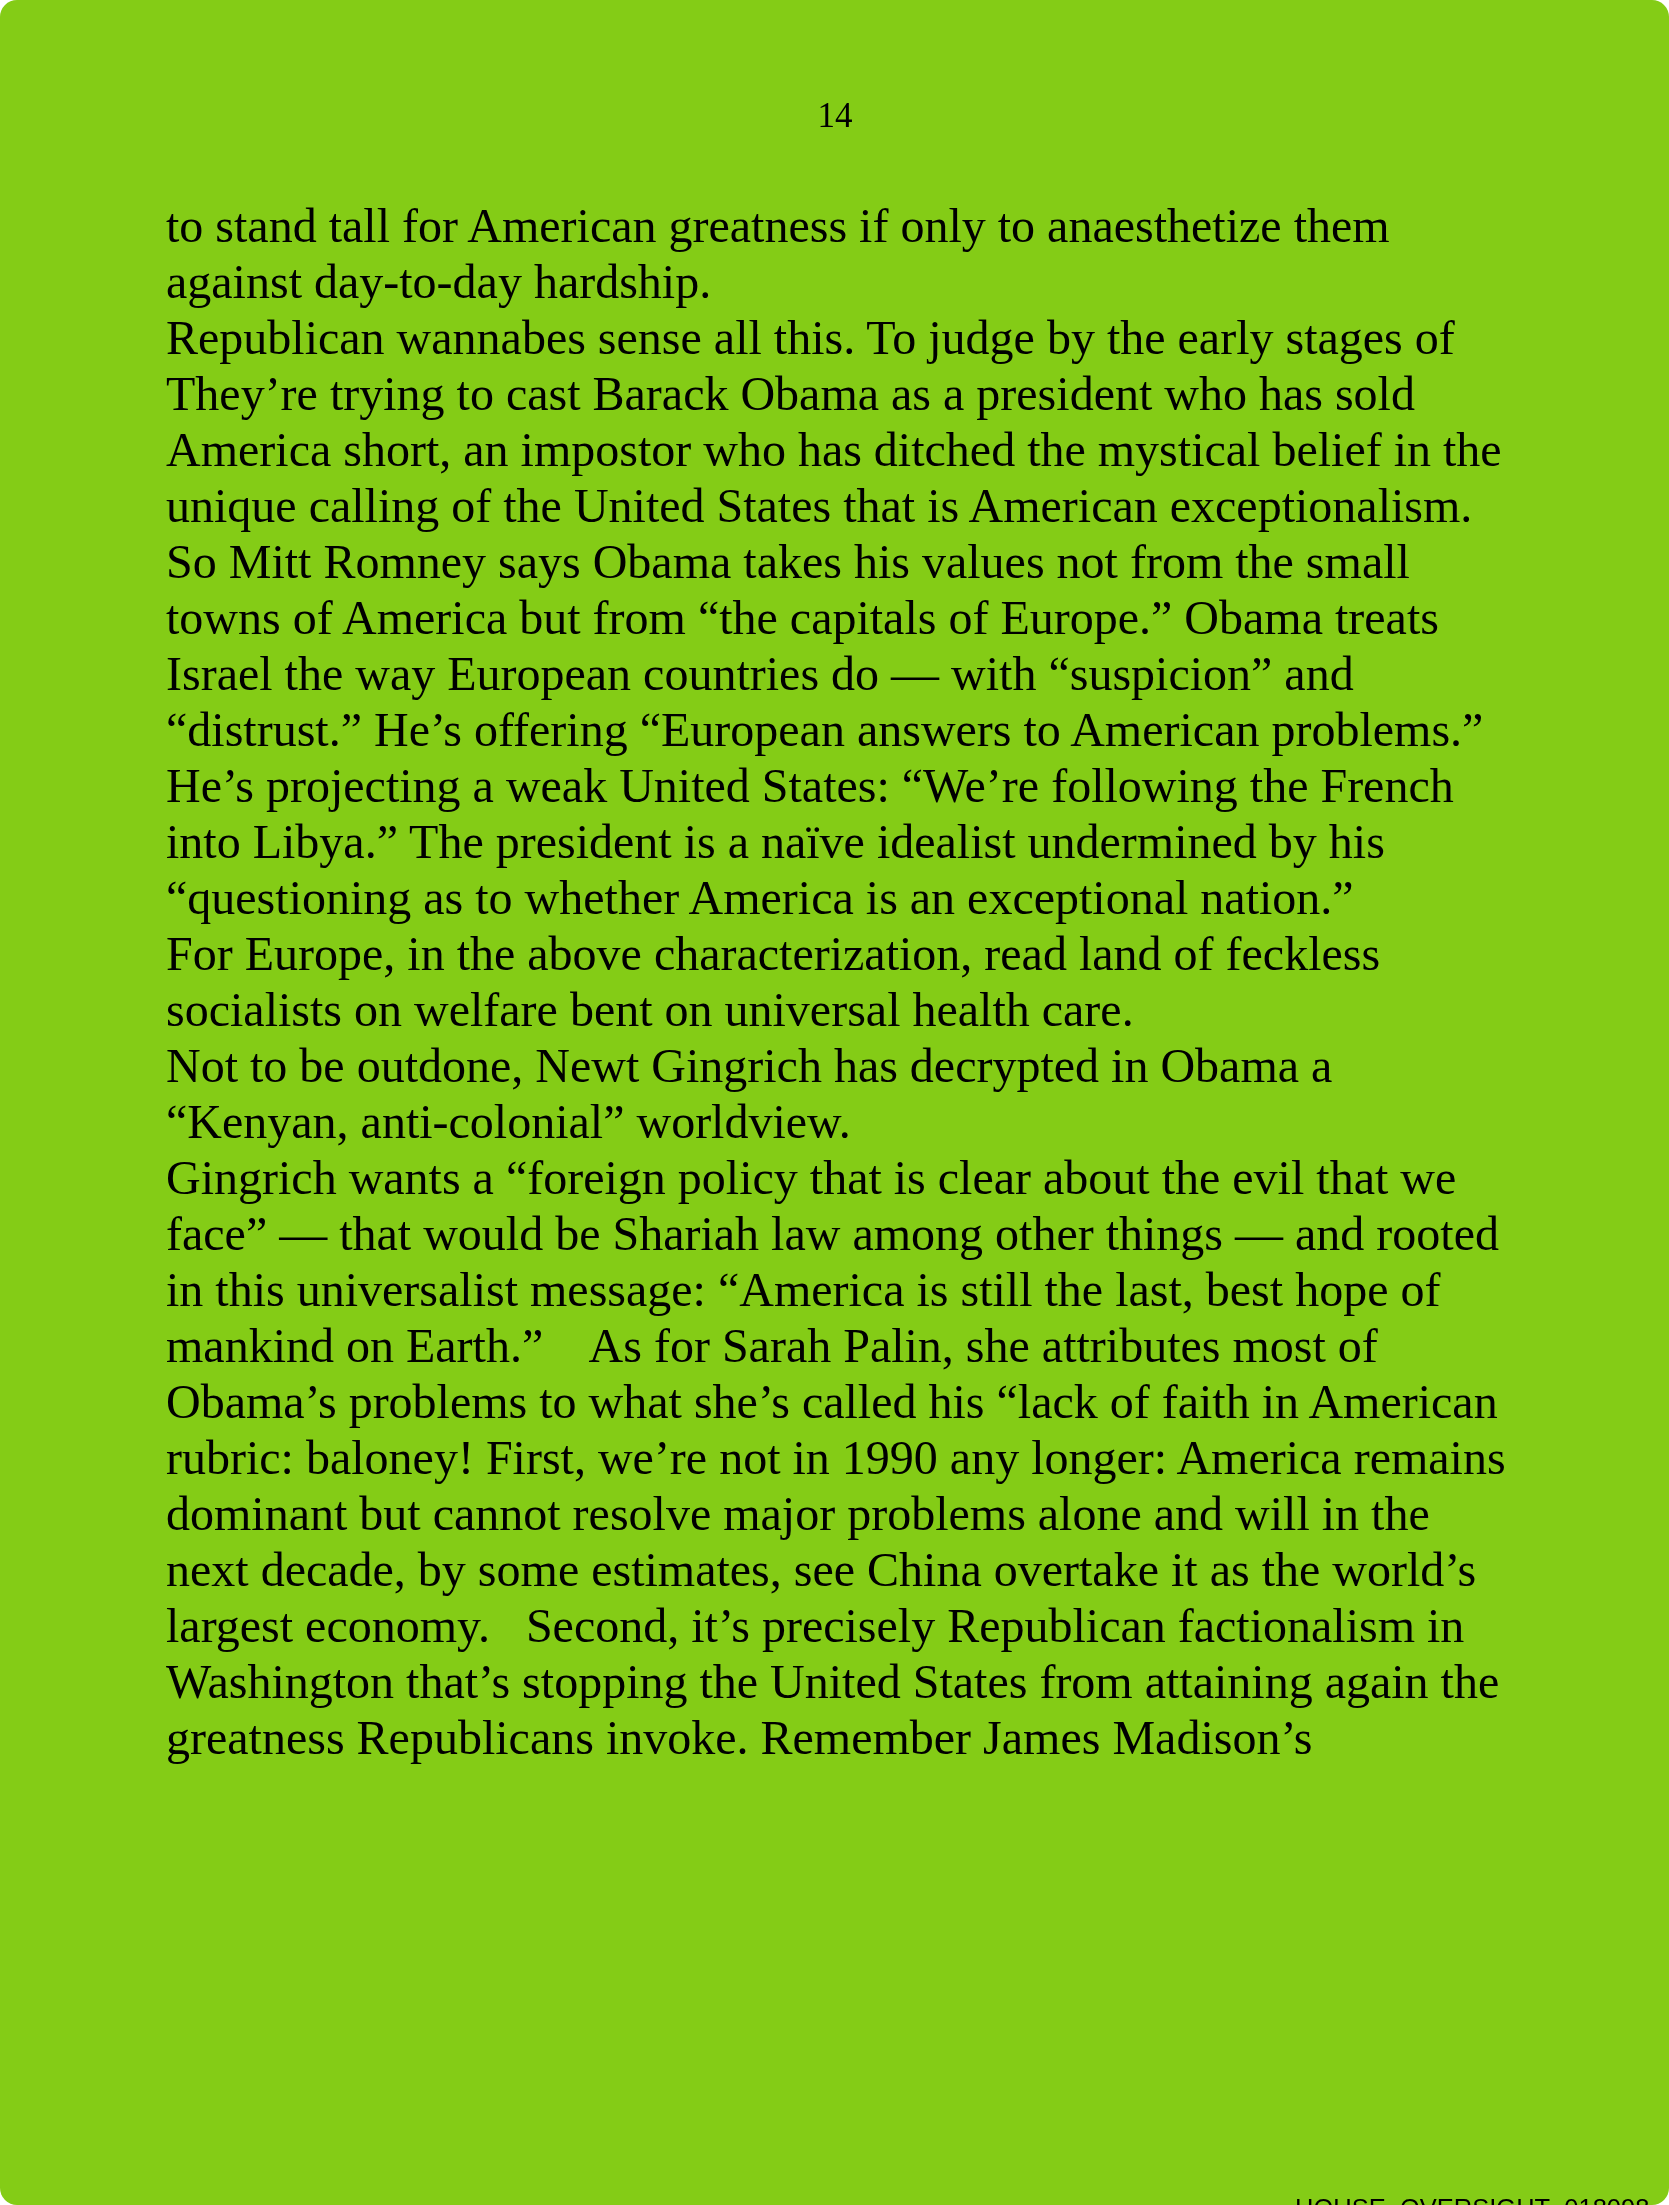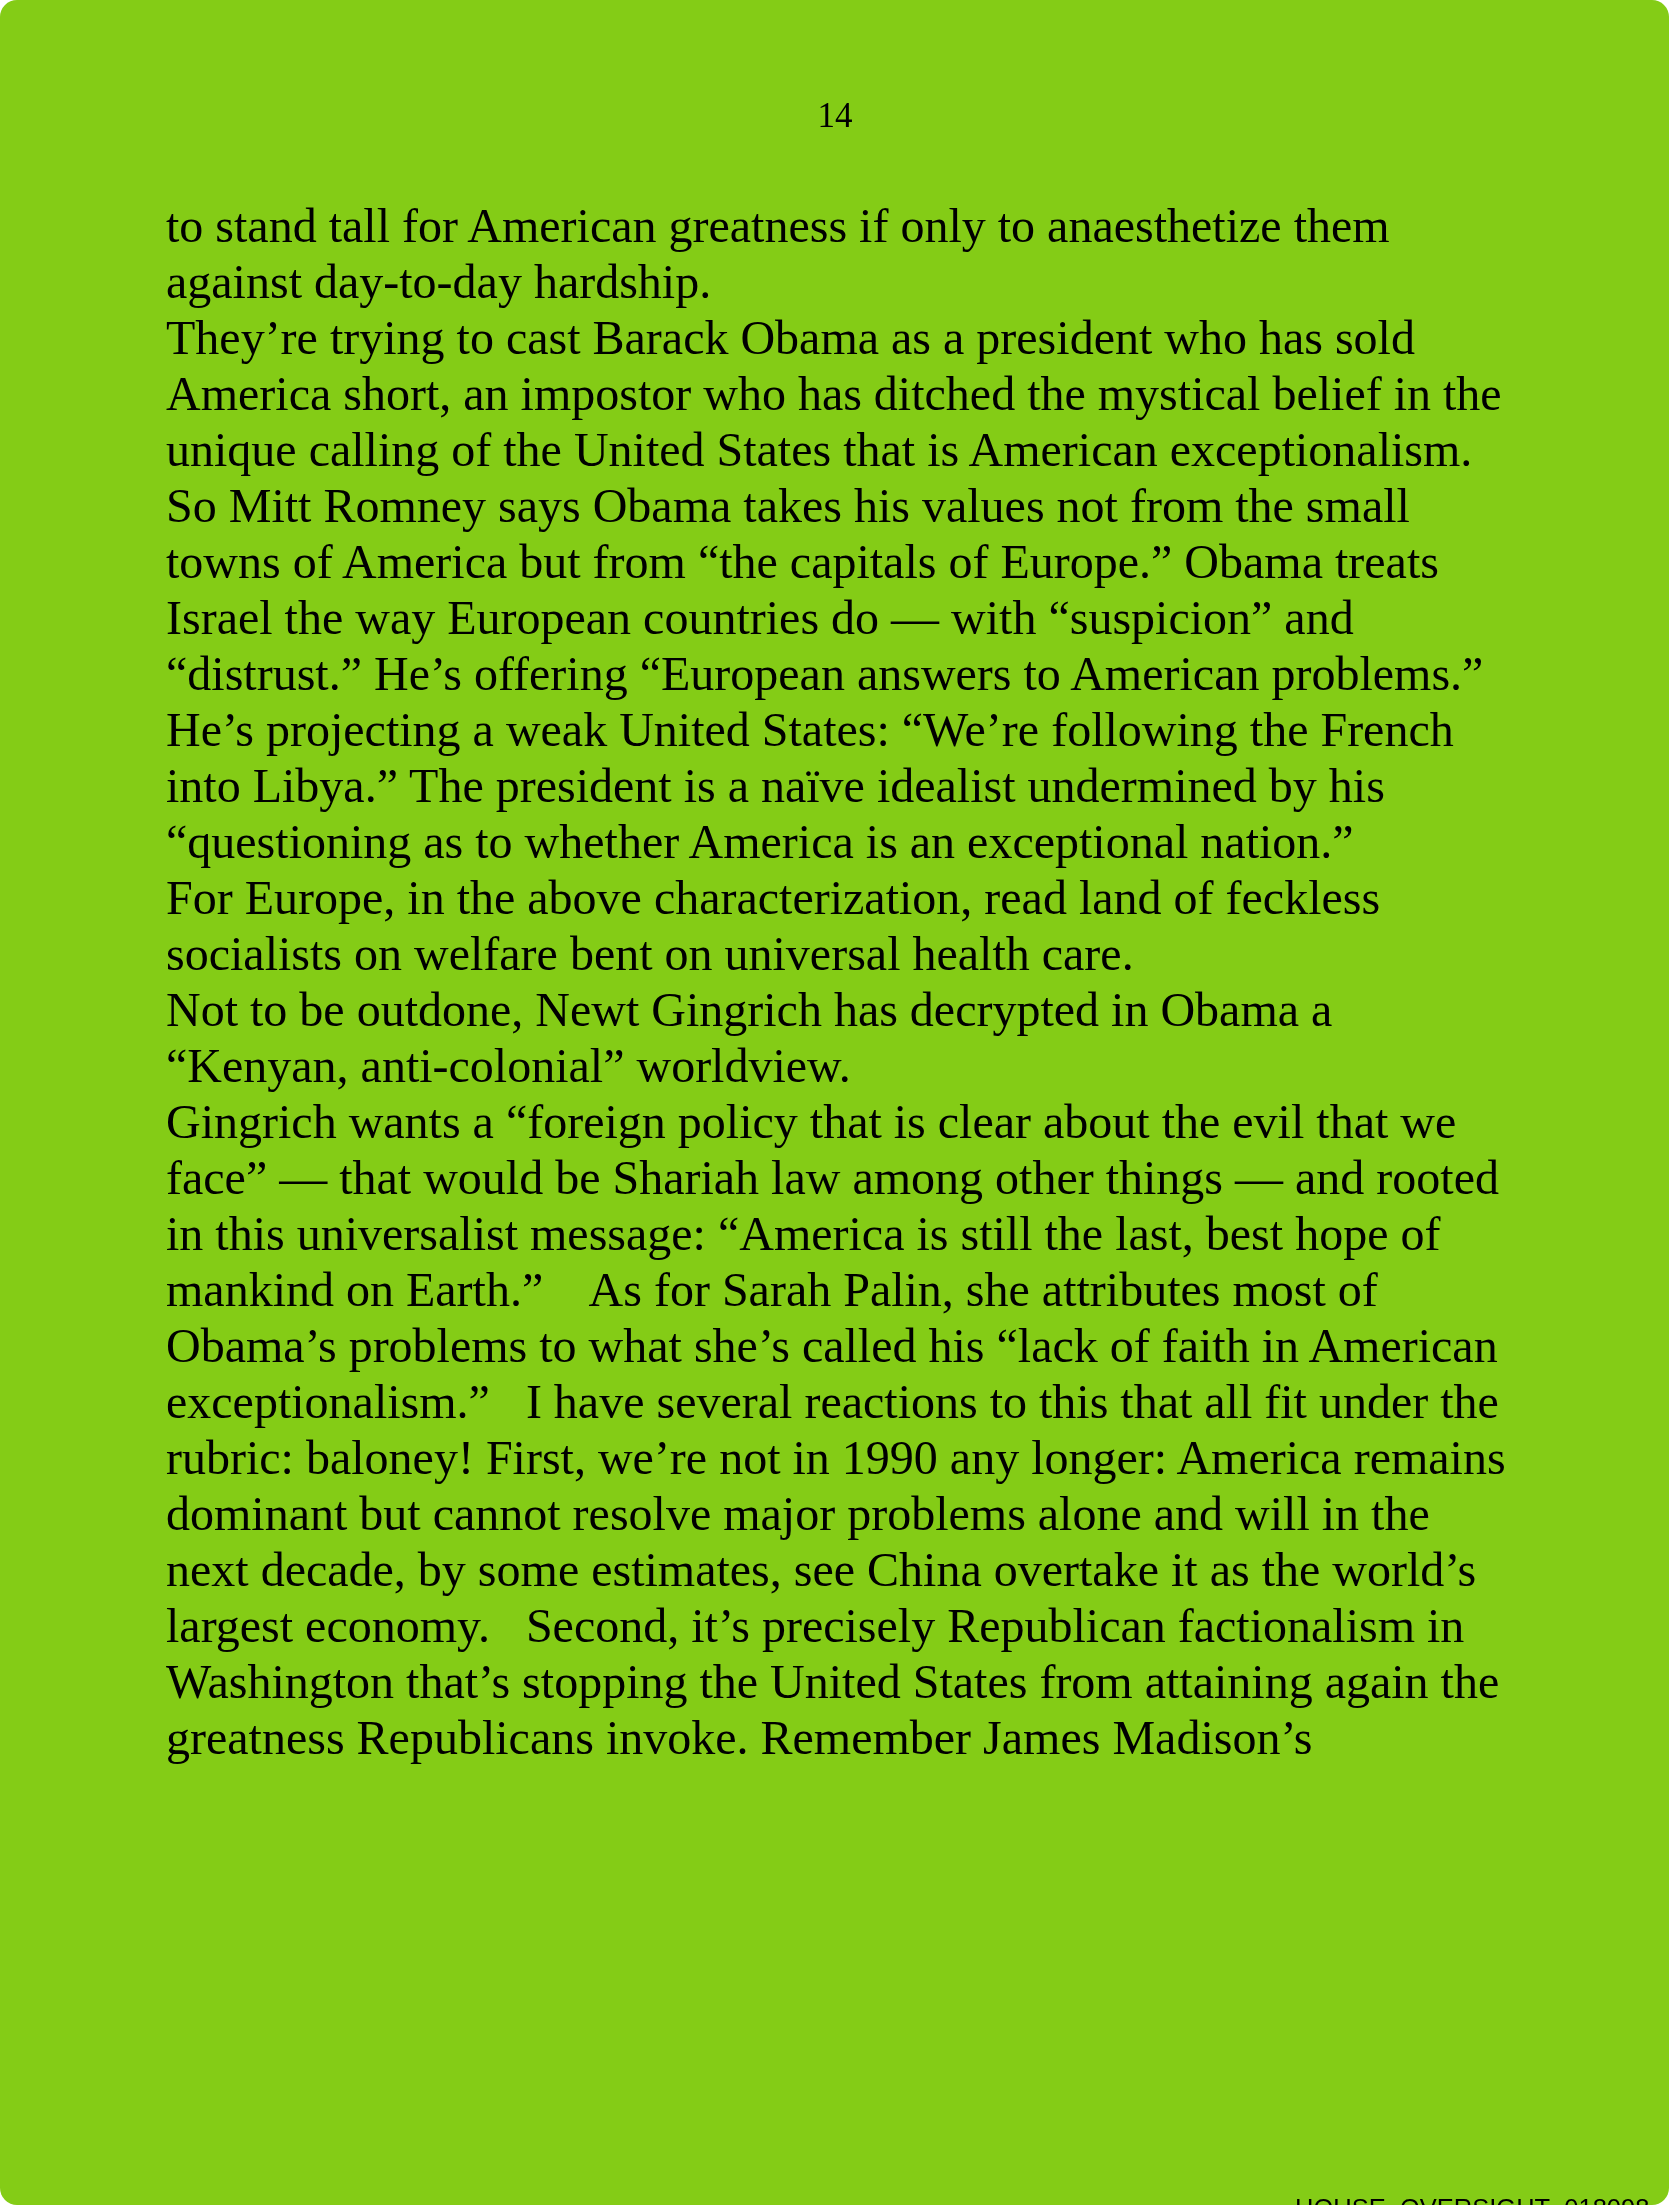--- a/index.html
+++ b/index.html
@@ -27,40 +27,40 @@
 </style>
 </head>
 <body>
 
 <div class="page">
   <div class="page-number">14</div>
 
   <div class="body-text">
     <span class="line">to stand tall for American greatness if only to anaesthetize them</span>
     <span class="line">against day-to-day hardship.</span>
+    <span class="line">Republican wannabes sense all this. To judge by the early stages of</span>
     <span class="line">They’re trying to cast Barack Obama as a president who has sold</span>
     <span class="line">America short, an impostor who has ditched the mystical belief in the</span>
     <span class="line">unique calling of the United States that is American exceptionalism.</span>
     <span class="line">So Mitt Romney says Obama takes his values not from the small</span>
     <span class="line">towns of America but from “the capitals of Europe.” Obama treats</span>
     <span class="line">Israel the way European countries do — with “suspicion” and</span>
     <span class="line">“distrust.” He’s offering “European answers to American problems.”</span>
     <span class="line">He’s projecting a weak United States: “We’re following the French</span>
     <span class="line">into Libya.” The president is a naïve idealist undermined by his</span>
     <span class="line">“questioning as to whether America is an exceptional nation.”</span>
     <span class="line">For Europe, in the above characterization, read land of feckless</span>
     <span class="line">socialists on welfare bent on universal health care.</span>
     <span class="line">Not to be outdone, Newt Gingrich has decrypted in Obama a</span>
     <span class="line">“Kenyan, anti-colonial” worldview.</span>
     <span class="line">Gingrich wants a “foreign policy that is clear about the evil that we</span>
     <span class="line">face” — that would be Shariah law among other things — and rooted</span>
     <span class="line">in this universalist message: “America is still the last, best hope of</span>
     <span class="line">mankind on Earth.”    As for Sarah Palin, she attributes most of</span>
     <span class="line">Obama’s problems to what she’s called his “lack of faith in American</span>
-    <span class="line">exceptionalism.”   I have several reactions to this that all fit under the</span>
     <span class="line">rubric: baloney! First, we’re not in 1990 any longer: America remains</span>
     <span class="line">dominant but cannot resolve major problems alone and will in the</span>
     <span class="line">next decade, by some estimates, see China overtake it as the world’s</span>
     <span class="line">largest economy.   Second, it’s precisely Republican factionalism in</span>
     <span class="line">Washington that’s stopping the United States from attaining again the</span>
     <span class="line">greatness Republicans invoke. Remember James Madison’s</span>
   </div>
 
   <div class="footer-stamp">HOUSE_OVERSIGHT_018098</div>
 </div>

